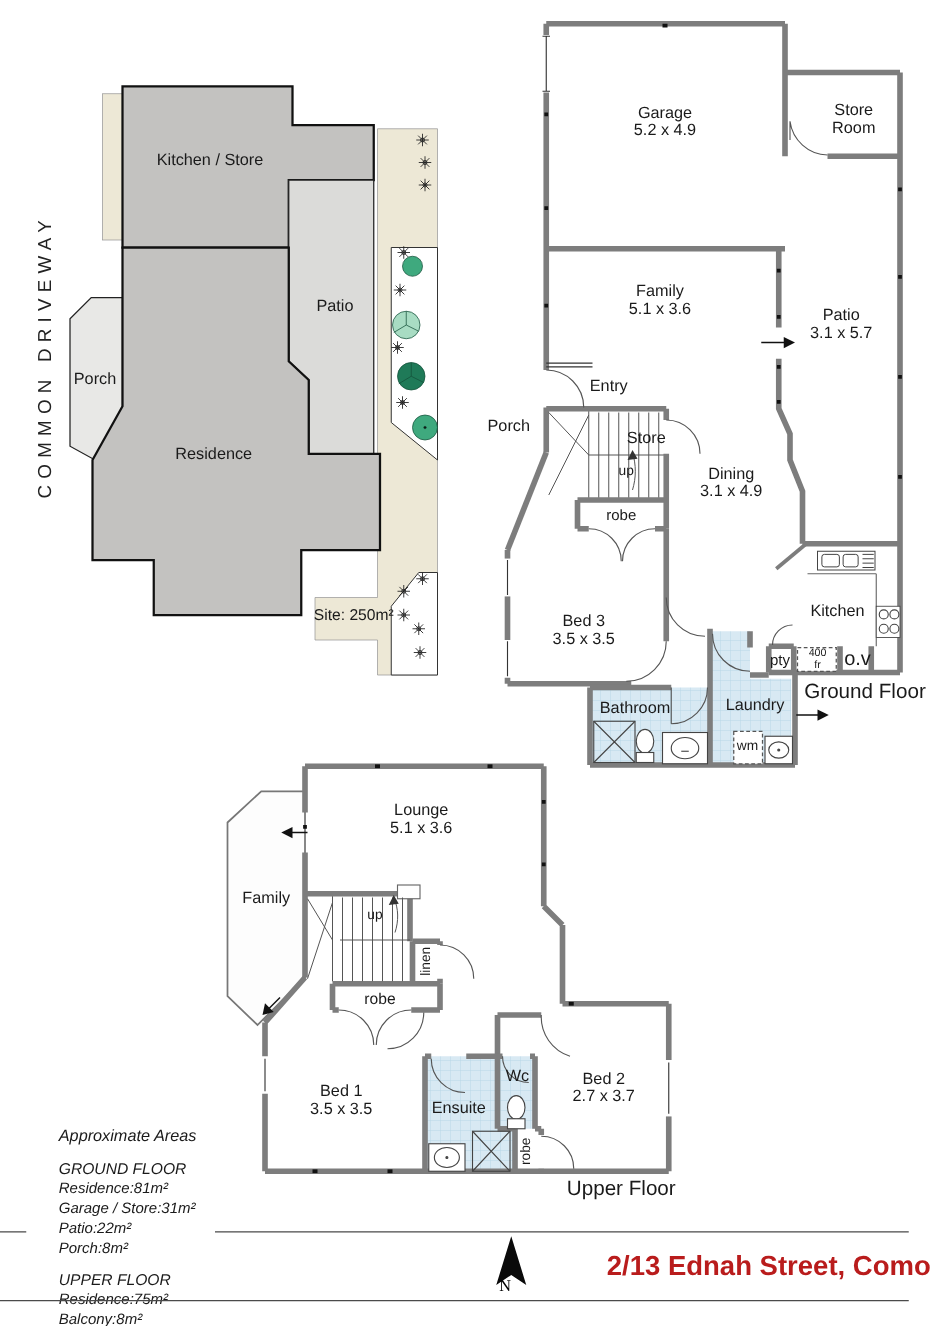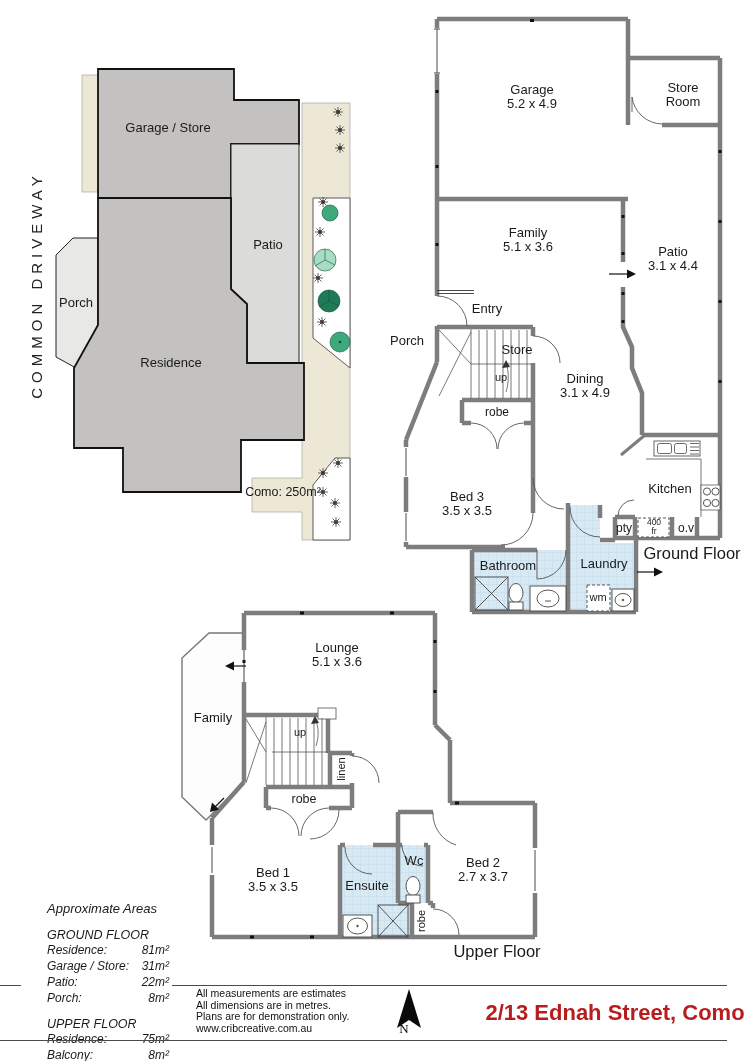--- a/index.html
+++ b/index.html
@@ -11,21 +11,21 @@
   .lbl .l2{font-size:13px;}
   .small{font-size:11px;}
   .tiny{font-size:8.5px;line-height:9px;}
   .vert{transform:translate(-50%,-50%) rotate(-90deg);}
   .caption{font-size:16.5px;}
   #driveway-label{position:absolute;left:36px;top:285px;transform:translate(-50%,-50%) rotate(-90deg);
        font-size:15px;letter-spacing:5px;color:#222;white-space:nowrap;}
   #areas{position:absolute;left:47px;top:903px;width:122px;font-size:12px;line-height:12px;font-style:italic;}
   #areas .hdr{font-size:13px;margin-bottom:14px;}
   #areas .sec{font-size:12.5px;margin:14px 0 3px 0;}
-  #areas .row{display:flex;justify-content:space-between;margin:0 0 4px 0;}
+  #areas .row{display:flex;justify-content:flex-start;margin:0 0 4px 0;}
   #areas .tot{display:flex;justify-content:flex-start;margin-top:16px;gap:48px;}
   .rule{position:absolute;height:1px;background:#4a4a4a;}
   #disclaimer{position:absolute;left:196px;top:988px;font-size:10.5px;line-height:11.5px;color:#111;}
   #address{position:absolute;left:615px;top:1013px;transform:translate(-50%,-50%);
        font-weight:bold;font-size:22px;letter-spacing:0px;color:#b91c1c;white-space:nowrap;}
   #north-n{position:absolute;left:404px;top:1029px;transform:translate(-50%,-50%);
        font-family:"Liberation Serif","DejaVu Serif",serif;font-size:13px;color:#000;}
 </style>
 </head>
 <body>
@@ -299,62 +299,62 @@
         <rect x="390" y="611.5" width="4" height="3"></rect>
       <rect x="250" y="935.5" width="4" height="3"></rect>
         <rect x="310" y="935.5" width="4" height="3"></rect>
       <rect x="455" y="801.5" width="4" height="3"></rect>
         <rect x="242.5" y="660" width="3" height="3"></rect>
     </g>
   </svg>
 
   <div id="driveway-label">COMMON DRIVEWAY</div>
 
-  <div class="lbl" style="left:168px;top:128px">Garage / Store</div>
+  <div class="lbl" style="left:168px;top:128px">Kitchen / Store</div>
   <div class="lbl" style="left:268px;top:245px">Patio</div>
   <div class="lbl" style="left:76px;top:303px">Porch</div>
   <div class="lbl" style="left:171px;top:363px">Residence</div>
-  <div class="lbl" style="left:283px;top:492px;font-size:12.5px">Como: 250m²</div>
+  <div class="lbl" style="left:283px;top:492px;font-size:12.5px">Site: 250m²</div>
 
   <div class="lbl" style="left:532px;top:97px">
     <div>Garage</div>
     <div class="l2">5.2 x 4.9</div>
   </div>
   <div class="lbl" style="left:683px;top:95px">
     <div>Store</div>
     <div class="l2">Room</div>
   </div>
   <div class="lbl" style="left:528px;top:240px">
     <div>Family</div>
     <div class="l2">5.1 x 3.6</div>
   </div>
   <div class="lbl" style="left:673px;top:259px">
     <div>Patio</div>
-    <div class="l2">3.1 x 4.4</div>
+    <div class="l2">3.1 x 5.7</div>
   </div>
   <div class="lbl" style="left:487px;top:309px">Entry</div>
   <div class="lbl" style="left:407px;top:341px">Porch</div>
   <div class="lbl" style="left:517px;top:350px">Store</div>
   <div class="lbl small" style="left:501px;top:377px">up</div>
   <div class="lbl" style="left:497px;top:412px;font-size:12px">robe</div>
   <div class="lbl" style="left:585px;top:386px">
     <div>Dining</div>
     <div class="l2">3.1 x 4.9</div>
   </div>
   <div class="lbl" style="left:467px;top:504px">
     <div>Bed 3</div>
     <div class="l2">3.5 x 3.5</div>
   </div>
   <div class="lbl" style="left:670px;top:489px">Kitchen</div>
   <div class="lbl" style="left:624px;top:528px;font-size:12px">pty</div>
   <div class="lbl tiny" style="left:654px;top:527px">
     <div>400</div>
     <div>fr</div>
   </div>
-  <div class="lbl" style="left:686px;top:528px;font-size:12px">o.v</div>
+  <div class="lbl" style="left:686px;top:528px;font-size:16px">o.v</div>
   <div class="lbl caption" style="left:692px;top:553px">Ground Floor</div>
   <div class="lbl" style="left:508px;top:566px">Bathroom</div>
   <div class="lbl" style="left:604px;top:564px">Laundry</div>
   <div class="lbl small" style="left:598px;top:597px">wm</div>
 
   <div class="lbl" style="left:337px;top:655px">
     <div>Lounge</div>
     <div class="l2">5.1 x 3.6</div>
   </div>
   <div class="lbl" style="left:213px;top:718px">Family</div>
@@ -405,26 +405,20 @@
     <div class="tot">
       <span>Total area:</span>
       <span>225m²</span>
     </div>
   </div>
 
   <div class="rule" style="left:0;top:985px;width:21px"></div>
   <div class="rule" style="left:172px;top:985px;width:555px"></div>
   <div class="rule" style="left:0;top:1040px;width:727px"></div>
 
-  <div id="disclaimer">
-    <div>All measurements are estimates</div>
-    <div>All dimensions are in metres.</div>
-    <div>Plans are for demonstration only.</div>
-    <div>www.cribcreative.com.au</div>
-  </div>
 
   <svg style="left:392px;top:988px;width:34px;height:46px" viewBox="0 0 34 46">
     <polygon points="17,1 29,40 17,32 5,40" fill="#0a0a0a"></polygon>
   </svg>
   <div id="north-n">N</div>
 
   <div id="address">2/13 Ednah Street, Como</div>
 
 </div>
 

